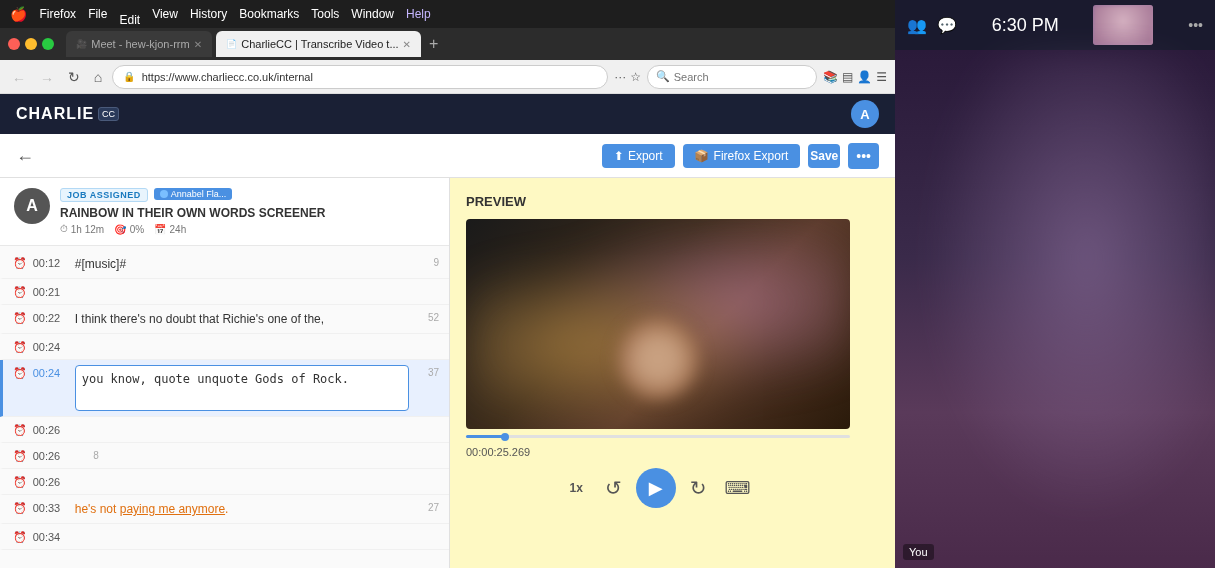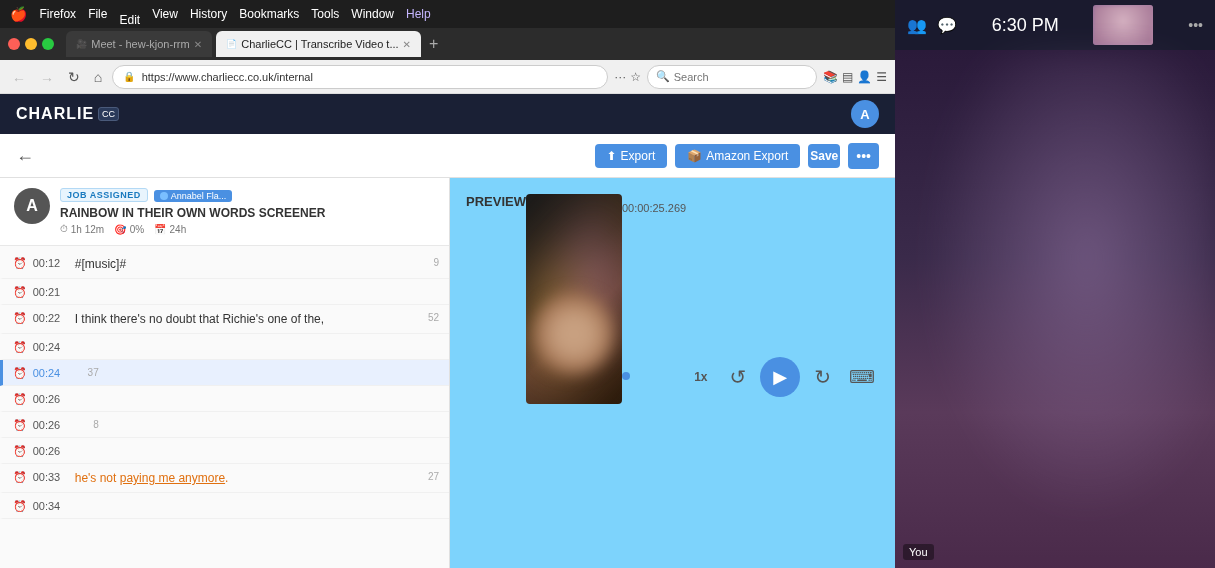--- a/index.html
+++ b/index.html
@@ -200,21 +200,21 @@
     .job-header {
       padding: 10px 14px;
       background: #fff;
       border-bottom: 1px solid #e8e8e8;
       display: flex;
       align-items: flex-start;
       gap: 10px;
     }
     .job-avatar { width: 36px; height: 36px; border-radius: 50%; background: #555; color: #fff; font-size: 16px; font-weight: bold; display: flex; align-items: center; justify-content: center; flex-shrink: 0; }
     .job-info { flex: 1; }
-    .job-badges { display: flex; gap: 6px; align-items: flex-end; margin-bottom: 4px; }
+    .job-badges { display: flex; gap: 6px; align-items: flex-start; margin-bottom: 4px; }
     .badge-job-assigned { background: #e8f4fd; color: #1a7abf; border: 1px solid #b3d9f5; border-radius: 3px; padding: 1px 6px; font-size: 9px; font-weight: 700; letter-spacing: 0.5px; text-transform: uppercase; }
     .badge-assignee { background: #4a90e2; color: #fff; border-radius: 3px; padding: 1px 6px; font-size: 9px; display: flex; align-items: center; gap: 3px; }
     .job-title { font-size: 12px; font-weight: 600; color: #333; }
     .job-meta { display: flex; gap: 10px; margin-top: 3px; }
     .meta-item { font-size: 10px; color: #777; display: flex; align-items: center; gap: 3px; }
 
     
     .transcript-list {
       flex: 1;
       overflow-y: auto;
@@ -249,22 +249,23 @@
       outline: none;
       resize: none;
     }
     .char-count { font-size: 10px; color: #aaa; min-width: 24px; text-align: right; margin-top: 2px; }
     .text-orange { color: #e07010; }
 
     
     .right-panel {
       flex: 1;
       display: flex;
+      flex-direction: column;
       padding: 16px;
-      background: #7dd3fc;
+      background: #fef9c3;
     }
     .preview-label { font-size: 13px; font-weight: 600; color: #333; margin-bottom: 10px; }
     .video-preview {
       width: 100%;
       max-width: 384px;
       height: 210px;
       background: linear-gradient(135deg, #1a1a1a 0%, #3a2a1a 40%, #5a3a2a 60%, #2a1a0a 100%);
       border-radius: 4px;
       overflow: hidden;
       position: relative;
@@ -421,21 +422,21 @@
         <div class="toolbar-left">
           <button class="back-btn">←</button>
         </div>
         <div class="toolbar-right">
           <button class="btn-export">
             <span>⬆</span>
             <span>Export</span>
           </button>
           <button class="btn-amazon">
             <span>📦</span>
-            <span>Amazon Export</span>
+            <span>Firefox Export</span>
           </button>
           <button class="btn-save">Save</button>
           <button class="btn-more">•••</button>
         </div>
       </div>
 
       <div class="main-content">
 
         <div class="left-panel">
 
@@ -493,20 +494,21 @@
             <div class="transcript-row">
               <span class="time-icon">⏰</span>
               <span class="time-code">00:24</span>
               <span class="transcript-text"></span>
               <span class="char-count"></span>
             </div>
 
             <div class="transcript-row active">
               <span class="time-icon" style="color:#4a90e2;">⏰</span>
               <span class="time-code" style="color:#4a90e2;">00:24</span>
+              <textarea class="transcript-input" rows="2" style="">you know, quote unquote Gods of Rock.</textarea>
               <span class="char-count">37</span>
             </div>
 
             <div class="transcript-row">
               <span class="time-icon">⏰</span>
               <span class="time-code">00:26</span>
               <span class="transcript-text"></span>
               <span class="char-count"></span>
             </div>
 

